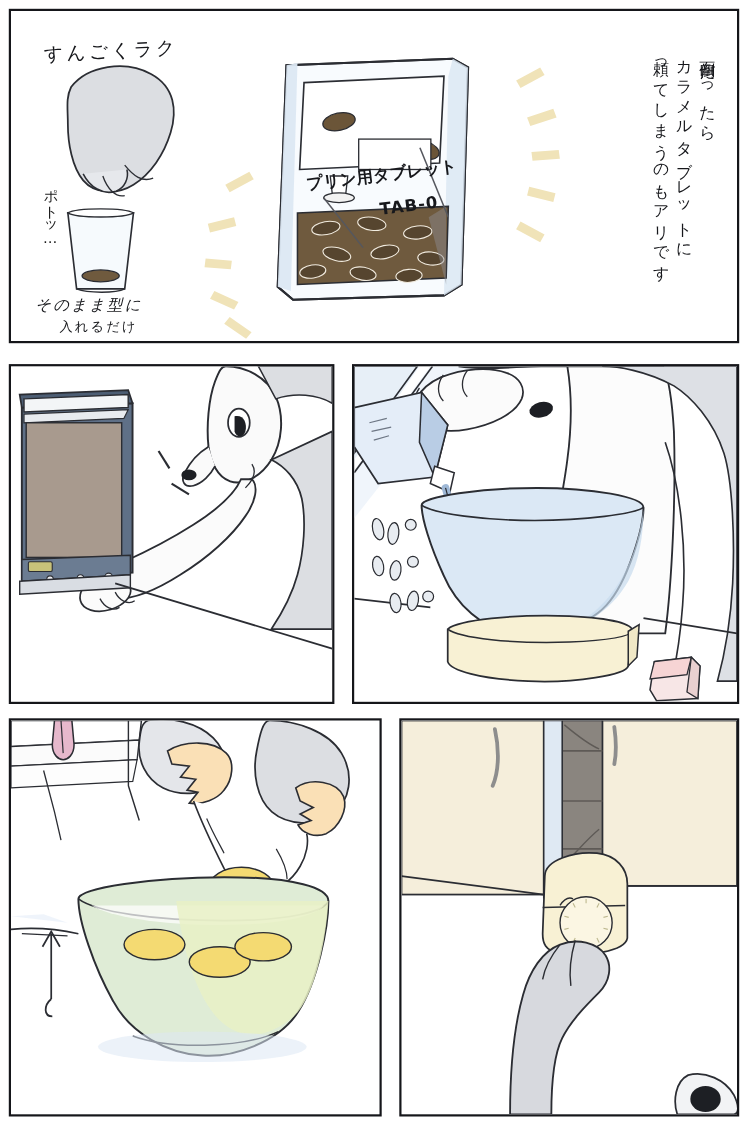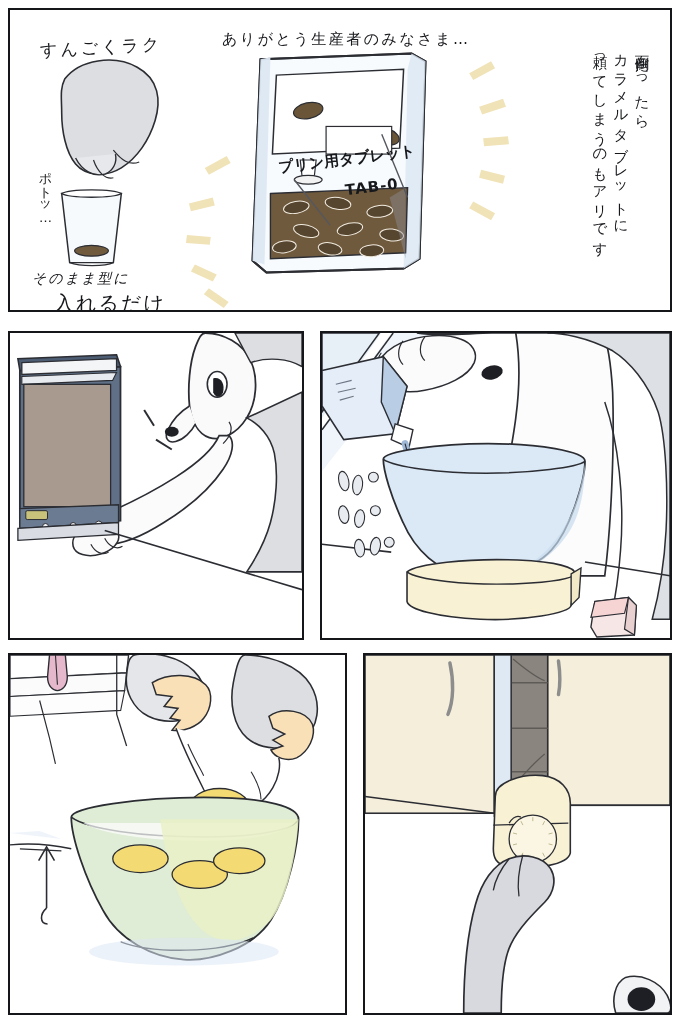--- a/index.html
+++ b/index.html
@@ -36,21 +36,21 @@
     color:#16171b;
     white-space:pre;
     line-height:1.5;
   }
 
   
   #p1-title{left:30px;top:25px;font-size:17px;letter-spacing:3px;transform:rotate(-3deg);}
   #p1-top-caption{left:212px;top:18px;font-size:15px;letter-spacing:2.5px;}
   #p1-potto{left:26px;top:152px;font-size:13px;letter-spacing:1px;writing-mode:vertical-rl;text-orientation:upright;position:absolute;font-family:"DejaVu Sans",sans-serif;}
   #p1-sonomama{left:22px;top:258px;font-size:14px;letter-spacing:2px;font-style:italic;}
-  #p1-sonomama2{left:44px;top:278px;font-size:20px;letter-spacing:2px;text-align:center;}
+  #p1-sonomama2{left:44px;top:278px;font-size:12px;letter-spacing:2px;text-align:center;}
   #p1-side{right:18px;top:34px;font-size:14.5px;}
   #pkg-line1{position:absolute;left:268px;top:140px;font-size:15px;font-weight:bold;transform:rotate(-7deg);letter-spacing:0px;color:#17181c;font-family:"DejaVu Sans",sans-serif;white-space:pre;}
   #pkg-line2{position:absolute;left:335px;top:168px;font-size:15px;font-weight:bold;transform:rotate(-7deg);letter-spacing:1px;color:#17181c;font-family:"DejaVu Sans",sans-serif;white-space:pre;}
 </style>
 </head>
 <body>
 
 <div class="page">
 
   <div class="panel" id="panel-1">
@@ -112,21 +112,20 @@
         <path d="M200 282 l20 14 l-5 6 l-20 -14 Z"></path>
         <path d="M462 64 l22 -12 l4 7 l-22 12 Z"></path>
         <path d="M472 98 l24 -8 l3 8 l-24 8 Z"></path>
         <path d="M476 130 l25 -2 l1 8 l-25 2 Z"></path>
         <path d="M474 162 l24 6 l-2 8 l-24 -6 Z"></path>
         <path d="M466 194 l22 12 l-4 7 l-22 -12 Z"></path>
       </g>
     </svg>
 
     <div class="htext" id="p1-title">すんごくラク</div>
-    <div class="htext" id="p1-top-caption">ありがとう生産者のみなさま…</div>
     <div id="p1-potto">ポトッ…</div>
     <div class="htext" id="p1-sonomama">そのまま型に</div>
     <div class="htext" id="p1-sonomama2">入れるだけ</div>
     <div class="vtext" id="p1-side">面倒だったら
 カラメルタブレットに
 頼ってしまうのもアリです</div>
     <div id="pkg-line1">プリン用タブレット</div>
     <div id="pkg-line2">TAB-0</div>
   </div>
 

